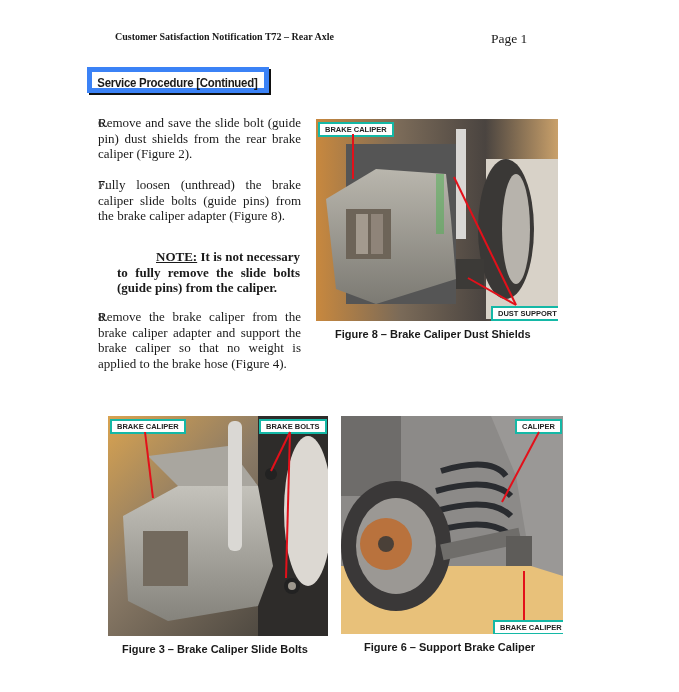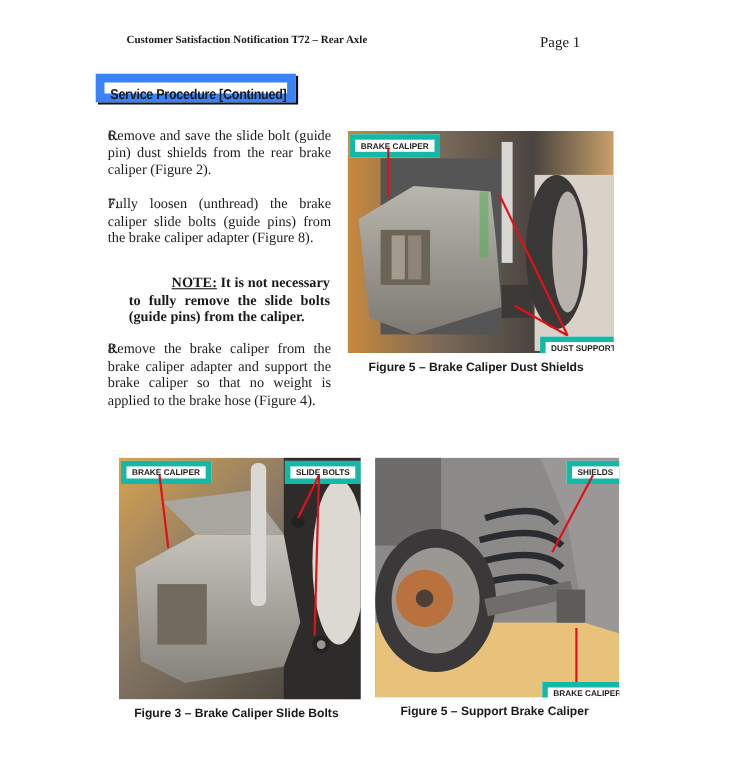--- a/index.html
+++ b/index.html
@@ -1,28 +1,28 @@
 <!DOCTYPE html>
 <html><head>
 <meta charset="utf-8">
 <style>
   html, body { margin:0; padding:0; background:#ffffff; }
   body { width:679px; height:692px; position:relative; overflow:hidden; font-family:"Liberation Serif", serif; color:#1a1a1a; }
   .abs { position:absolute; }
   .header-title { left:115px; top:31px; font-size:10px; font-weight:bold; }
   .header-page { left:491px; top:31px; font-size:13.5px; }
-  .section-box { left:87px; top:67px; width:182px; height:26px; border:8px solid #3b82f6; box-shadow:2px 2px 0 #111; box-sizing:border-box; background:#fff; }
+  .section-box { left:87px; top:67px; width:182px; height:26px; border:5px solid #3b82f6; box-shadow:2px 2px 0 #111; box-sizing:border-box; background:#fff; }
   .section-box span { display:block; font-family:"Liberation Sans", sans-serif; font-weight:bold; font-size:13px; line-height:22px; padding-left:6px; letter-spacing:-0.3px; transform:scaleX(0.88); transform-origin:left center; white-space:nowrap; }
   .step { left:98px; width:203px; font-size:13px; line-height:15.6px; text-align:justify; }
   .step .num { position:absolute; left:0; top:0; }
   .step .txt { display:block; }
   .note { left:117px; top:249px; width:183px; font-size:13px; line-height:15.6px; font-weight:bold; text-align:justify; }
   .note u { text-decoration:underline;margin-left:39px; }
   .photo { overflow:hidden; }
-  .label { position:absolute; background:#fff; border:5px solid #14b8a6; font-family:"Liberation Sans", sans-serif; font-weight:bold; font-size:7.5px; color:#222; padding:1px 5px; white-space:nowrap; line-height:9px; }
+  .label { position:absolute; background:#fff; border:2px solid #14b8a6; font-family:"Liberation Sans", sans-serif; font-weight:bold; font-size:7.5px; color:#222; padding:1px 5px; white-space:nowrap; line-height:9px; }
   .caption { font-family:"Liberation Sans", sans-serif; font-weight:bold; font-size:11px; color:#1a1a1a; white-space:nowrap; }
   svg { display:block; }
 </style>
 </head>
 <body>
 
 <div class="abs header-title">Customer Satisfaction Notification T72 – Rear Axle</div>
 <div class="abs header-page">Page 1</div>
 
 <div class="abs section-box">
@@ -74,21 +74,21 @@
     <rect x="140" y="140" width="28" height="30" fill="#3c3a37"></rect>
   </svg>
   <div class="label" style="left:2px; top:3px;">BRAKE CALIPER</div>
   <div class="label" style="left:175px; top:187px;">DUST SUPPORT</div>
   <svg class="abs" style="left:0; top:0;" width="242" height="202">
     <line x1="37" y1="15" x2="37" y2="60" stroke="#e3101a" stroke-width="2"></line>
     <line x1="200" y1="186" x2="138" y2="58" stroke="#e3101a" stroke-width="2"></line>
     <line x1="200" y1="186" x2="152" y2="159" stroke="#e3101a" stroke-width="2"></line>
   </svg>
 </div>
-<div class="abs caption" style="left:335px; top:328px;">Figure 5 – Brake Caliper Dust Shields</div>
+<div class="abs caption" style="left:335px; top:328px;">Figure 8 – Brake Caliper Dust Shields</div>
 
 <div class="abs photo" style="left:108px; top:416px; width:220px; height:220px;">
   <svg width="220" height="220" viewBox="0 0 220 220">
     <defs>
       <linearGradient id="bg3" x1="0" y1="0" x2="1" y2="1">
         <stop offset="0" stop-color="#d9a350"></stop>
         <stop offset="0.4" stop-color="#8a7a66"></stop>
         <stop offset="1" stop-color="#3a3834"></stop>
       </linearGradient>
       <linearGradient id="cal3" x1="0" y1="0" x2="0" y2="1">
@@ -101,21 +101,21 @@
     <ellipse cx="200" cy="95" rx="24" ry="75" fill="#dcd8d2"></ellipse>
     <path d="M15 100 L70 70 L150 70 L165 150 L150 190 L60 205 L20 185 Z" fill="url(#cal3)"></path>
     <path d="M40 40 L120 30 L150 70 L70 70 Z" fill="#a9a69f"></path>
     <rect x="35" y="115" width="45" height="55" fill="#736a5e"></rect>
     <rect x="120" y="5" width="14" height="130" fill="#dad8d4" rx="6"></rect>
     <circle cx="163" cy="58" r="6" fill="#222"></circle>
     <circle cx="184" cy="170" r="8" fill="#222"></circle>
     <circle cx="184" cy="170" r="4" fill="#9c968c"></circle>
   </svg>
   <div class="label" style="left:2px; top:3px;">BRAKE CALIPER</div>
-  <div class="label" style="left:151px; top:3px;">SLIDE BOLTS</div>
+  <div class="label" style="left:151px; top:3px;">BRAKE BOLTS</div>
   <svg class="abs" style="left:0; top:0;" width="220" height="220">
     <line x1="37" y1="16" x2="45" y2="82" stroke="#e3101a" stroke-width="2"></line>
     <line x1="182" y1="16" x2="163" y2="55" stroke="#e3101a" stroke-width="2"></line>
     <line x1="182" y1="16" x2="178" y2="162" stroke="#e3101a" stroke-width="2"></line>
   </svg>
 </div>
 <div class="abs caption" style="left:122px; top:643px;text-align:center;">Figure 3 – Brake Caliper Slide Bolts</div>
 
 <div class="abs photo" style="left:341px; top:416px; width:222px; height:218px;">
   <svg width="222" height="218" viewBox="0 0 222 218">
@@ -129,20 +129,20 @@
       <path d="M95 95 Q150 80 170 100"></path>
       <path d="M95 115 Q150 100 170 120"></path>
     </g>
     <ellipse cx="55" cy="130" rx="55" ry="65" fill="#3a3838"></ellipse>
     <ellipse cx="55" cy="130" rx="40" ry="48" fill="#9b9894"></ellipse>
     <circle cx="45" cy="128" r="26" fill="#b9723d"></circle>
     <circle cx="45" cy="128" r="8" fill="#4a4038"></circle>
     <rect x="100" y="120" width="80" height="16" fill="#6f6d6a" transform="rotate(-12 140 128)"></rect>
     <rect x="165" y="120" width="26" height="30" fill="#5e5c59"></rect>
   </svg>
-  <div class="label" style="left:174px; top:3px;">SHIELDS</div>
+  <div class="label" style="left:174px; top:3px;">CALIPER</div>
   <div class="label" style="left:152px; top:204px;">BRAKE CALIPER</div>
   <svg class="abs" style="left:0; top:0;" width="222" height="218">
     <line x1="198" y1="16" x2="161" y2="86" stroke="#e3101a" stroke-width="2"></line>
     <line x1="183" y1="204" x2="183" y2="155" stroke="#e3101a" stroke-width="2"></line>
   </svg>
 </div>
-<div class="abs caption" style="left:364px; top:641px;">Figure 5 – Support Brake Caliper</div>
+<div class="abs caption" style="left:364px; top:641px;">Figure 6 – Support Brake Caliper</div>
 
 </body></html>

